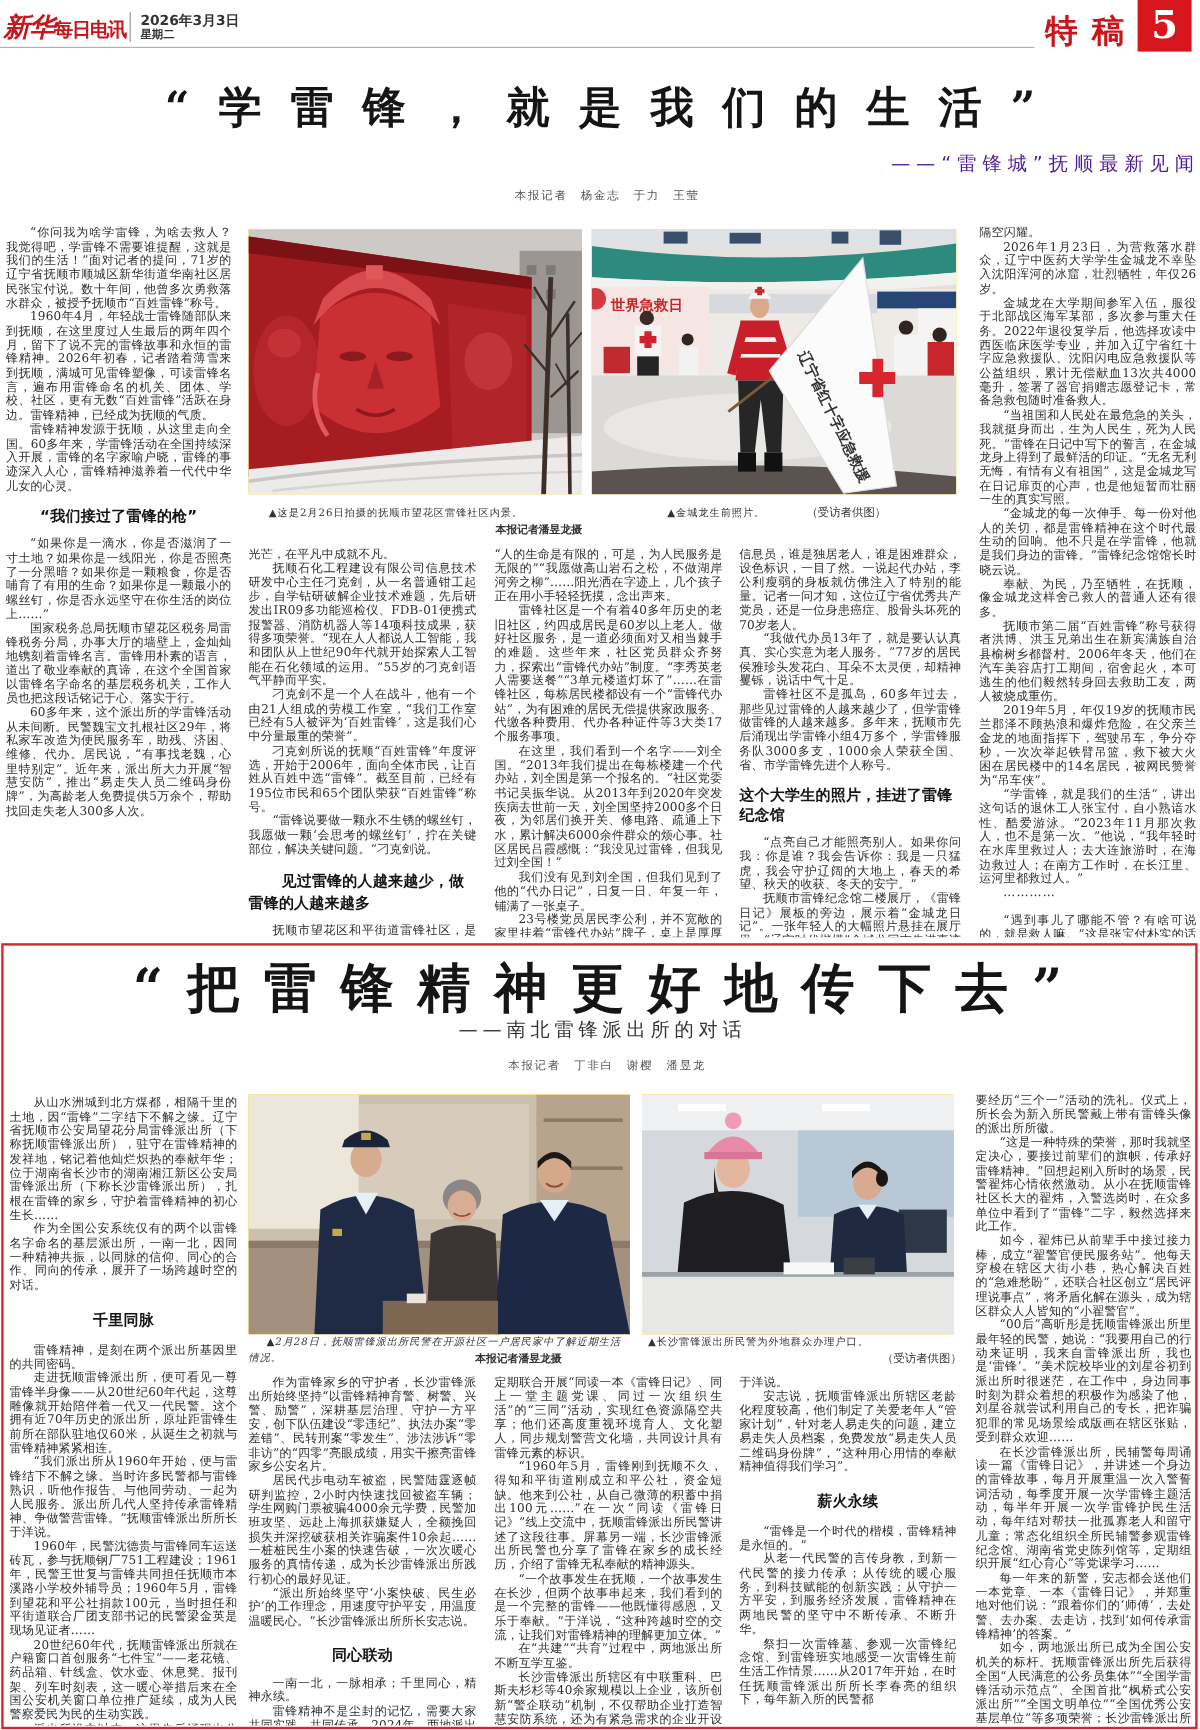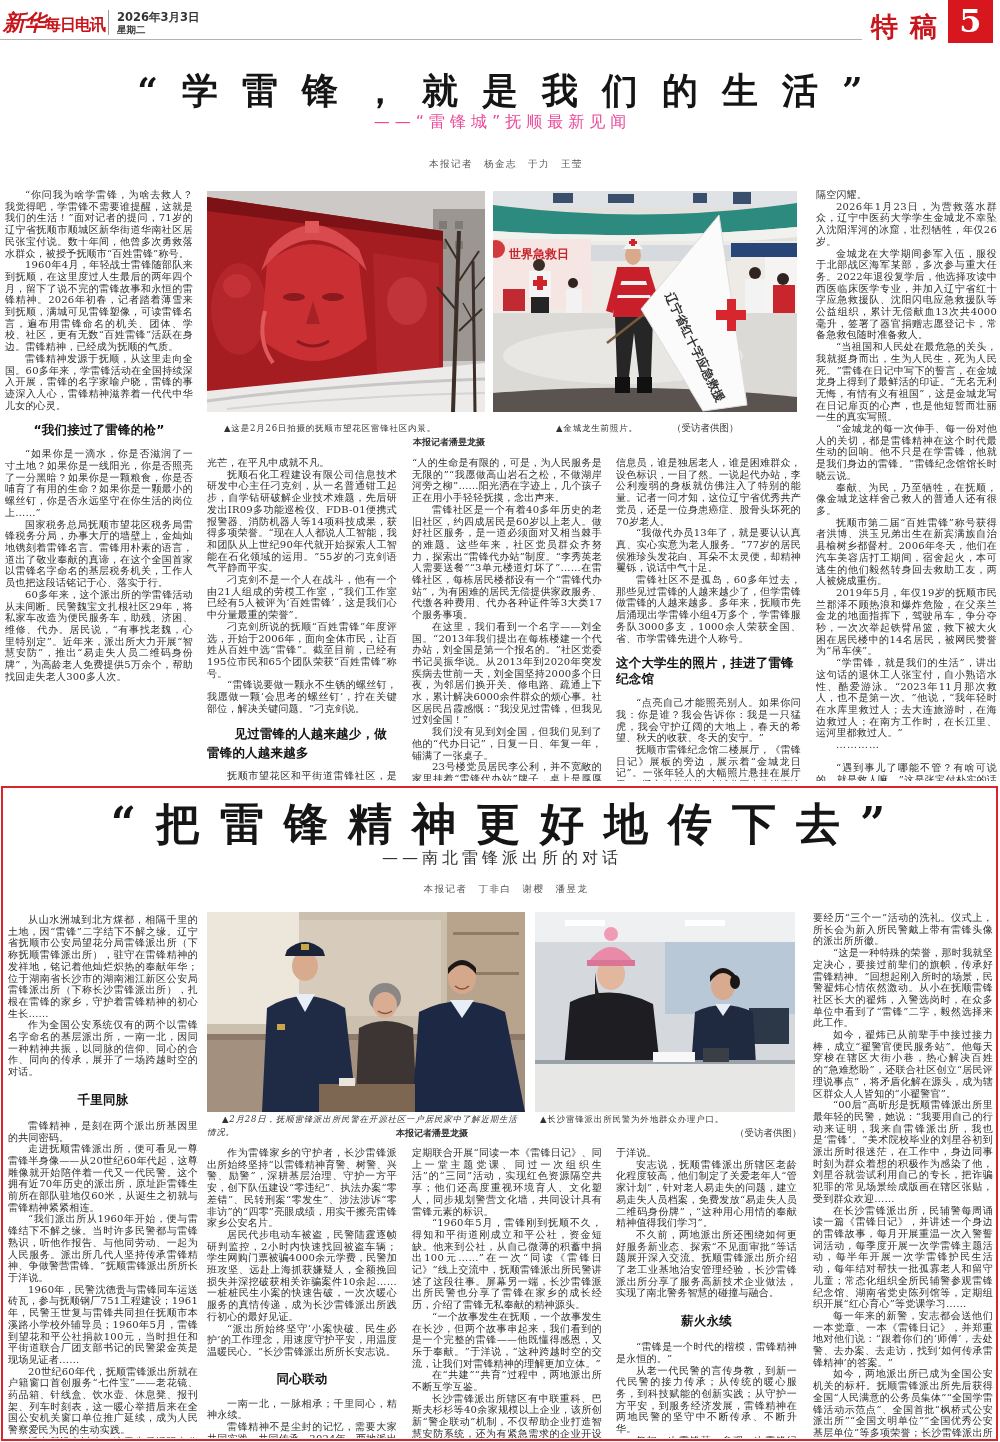--- a/index.html
+++ b/index.html
@@ -19,21 +19,21 @@
   .mast-weekday { left:117px; top:24px; font:bold 9.5px/11px "DejaVu Sans", sans-serif; color:#333; }
   .mast-rule { left:0; top:39px; width:862px; height:1px; background:#b3b3b3; }
   .mast-section { left:871px; top:12px; font:bold 27px/30px "DejaVu Serif", serif; color:#c8161d; letter-spacing:12px; }
   .mast-page { left:948px; top:0; width:45px; height:43px; background:#d7161e; color:#fff;
                font:bold 32px/43px "DejaVu Serif", serif; text-align:center; }
 
   
   .hl { left:0; width:1000px; text-align:center; box-sizing:border-box; white-space:nowrap;
         font-feature-settings:"halt";padding-left:12px; }
   .headline1 { top:70px; font:bold 36px/40px "DejaVu Serif", serif; letter-spacing:24px; padding-left:24px; color:#151515; }
-  .subtitle1 { top:112px; font:16px/20px "DejaVu Sans", sans-serif; letter-spacing:5px; padding-left:5px; color:#ec4899; }
+  .subtitle1 { top:127px; font:16px/20px "DejaVu Sans", sans-serif; letter-spacing:5px; padding-left:5px; color:#4c1d95;text-align:right; }
   .byline1 { top:158px; font:9.5px/12px "DejaVu Serif", serif; letter-spacing:1.5px; color:#555; }
   .headline2 { top:799px; font:bold 44px/50px "DejaVu Serif", serif; letter-spacing:20px; padding-left:16px; color:#151515; }
   .subtitle2 { top:848px; font:16px/20px "DejaVu Sans", sans-serif; letter-spacing:4px; padding-left:4px; color:#333; }
   .byline2 { top:883px; font:9.5px/12px "DejaVu Serif", serif; letter-spacing:1.5px; color:#555; }
 
   
   .col { position:absolute; overflow:hidden; font-size:10px; line-height:11.7px;
          text-align:justify; letter-spacing:0.2px; color:#2e2e2e;
          font-feature-settings:"halt"; }
   .col p { margin:0; text-indent:2em; }
@@ -352,21 +352,20 @@
   <p class="cont">定期联合开展“同读一本《雷锋日记》、同上一堂主题党课、同过一次组织生活”的“三同”活动，实现红色资源隔空共享；他们还高度重视环境育人、文化塑人，同步规划警营文化墙，共同设计具有雷锋元素的标识。</p>
   <p>“1960年5月，雷锋刚到抚顺不久，得知和平街道刚成立和平公社，资金短缺。他来到公社，从自己微薄的积蓄中捐出100元……”在一次“同读《雷锋日记》”线上交流中，抚顺雷锋派出所民警讲述了这段往事。屏幕另一端，长沙雷锋派出所民警也分享了雷锋在家乡的成长经历，介绍了雷锋无私奉献的精神源头。</p>
   <p>“一个故事发生在抚顺，一个故事发生在长沙，但两个故事串起来，我们看到的是一个完整的雷锋——他既懂得感恩，又乐于奉献。”于洋说，“这种跨越时空的交流，让我们对雷锋精神的理解更加立体。”</p>
   <p>在“共建”“共育”过程中，两地派出所不断互学互鉴。</p>
   <p>长沙雷锋派出所辖区有中联重科、巴斯夫杉杉等40余家规模以上企业，该所创新“警企联动”机制，不仅帮助企业打造智慧安防系统，还为有紧急需求的企业开设护照办理专场。这一做法给抚顺民警很大启发。“过去，我们更多的是为企业解决安全方面的问题，现在我们要像长沙雷锋派出所那样，为辖区企业提供多元化的服务。”</p>
 </div>
 
 <div class="col" style="left:616px; top:1147px; width:181px; height:291px;">
   <p class="cont">于洋说。</p>
   <p>安志说，抚顺雷锋派出所辖区老龄化程度较高，他们制定了关爱老年人“管家计划”，针对老人易走失的问题，建立易走失人员档案，免费发放“易走失人员二维码身份牌”，“这种用心用情的奉献精神值得我们学习”。</p>
-  <p>不久前，两地派出所还围绕如何更好服务新业态、探索“不见面审批”等话题展开深入交流。抚顺雷锋派出所介绍了老工业基地治安管理经验，长沙雷锋派出所分享了服务高新技术企业做法，实现了南北警务智慧的碰撞与融合。</p>
   <div class="sub-c" style="margin:14px 0 12px;">薪火永续</div>
   <p>“雷锋是一个时代的楷模，雷锋精神是永恒的。”</p>
   <p>从老一代民警的言传身教，到新一代民警的接力传承；从传统的暖心服务，到科技赋能的创新实践；从守护一方平安，到服务经济发展，雷锋精神在两地民警的坚守中不断传承、不断升华。</p>
   <p>祭扫一次雷锋墓、参观一次雷锋纪念馆、到雷锋班实地感受一次雷锋生前生活工作情景……从2017年开始，在时任抚顺雷锋派出所所长李春亮的组织下，每年新入所的民警都</p>
 </div>
 
 <div class="col" style="left:813px; top:912px; width:180px; height:526px;">
   <p class="cont">要经历“三个一”活动的洗礼。仪式上，所长会为新入所民警戴上带有雷锋头像的派出所所徽。</p>
   <p>“这是一种特殊的荣誉，那时我就坚定决心，要接过前辈们的旗帜，传承好雷锋精神。”回想起刚入所时的场景，民警翟炜心情依然激动。从小在抚顺雷锋社区长大的翟炜，入警选岗时，在众多单位中看到了“雷锋”二字，毅然选择来此工作。</p>
   <p>如今，翟炜已从前辈手中接过接力棒，成立“翟警官便民服务站”。他每天穿梭在辖区大街小巷，热心解决百姓的“急难愁盼”，还联合社区创立“居民评理说事点”，将矛盾化解在源头，成为辖区群众人人皆知的“小翟警官”。</p>

